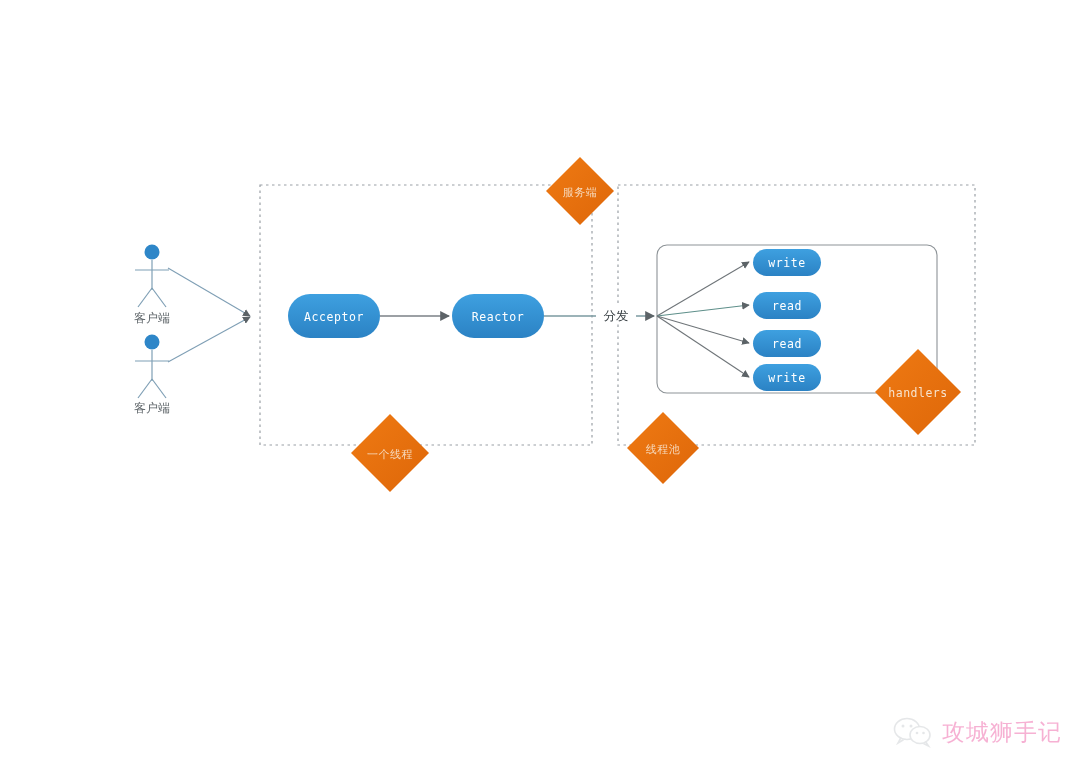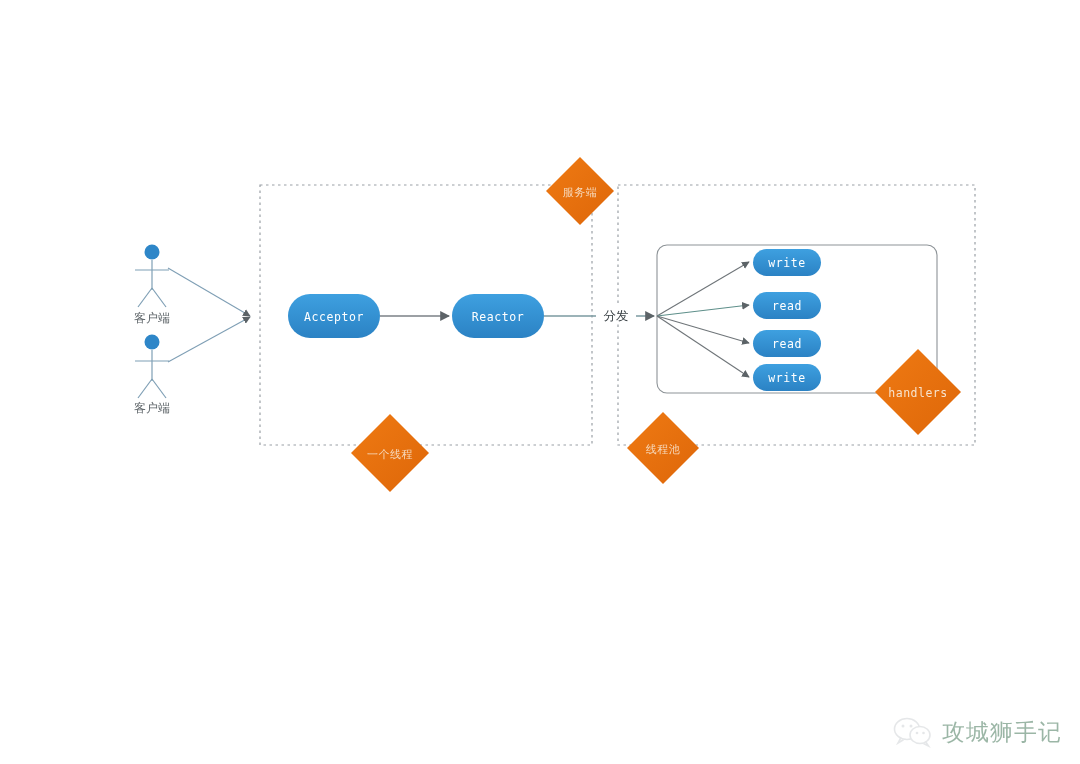--- a/index.html
+++ b/index.html
@@ -67,21 +67,21 @@
     right: 18px;
     bottom: 16px;
     display: flex;
     align-items: center;
     gap: 9px;
     opacity: 0.42;
   }
   .watermark-text {
     font-family: "DejaVu Sans", "Liberation Sans", sans-serif;
     font-size: 23px;
-    color: #14532d;
+    color: #ec4899;
     letter-spacing: 1px;
     white-space: nowrap;
   }
 </style>
 </head>
 <body>
 
 <div id="stage">
 
   <svg class="layer" viewBox="0 0 1080 764">

